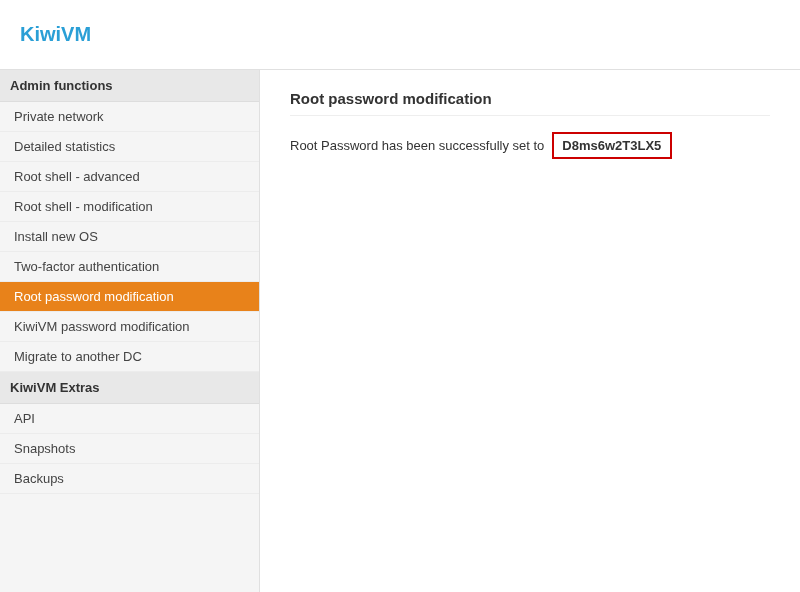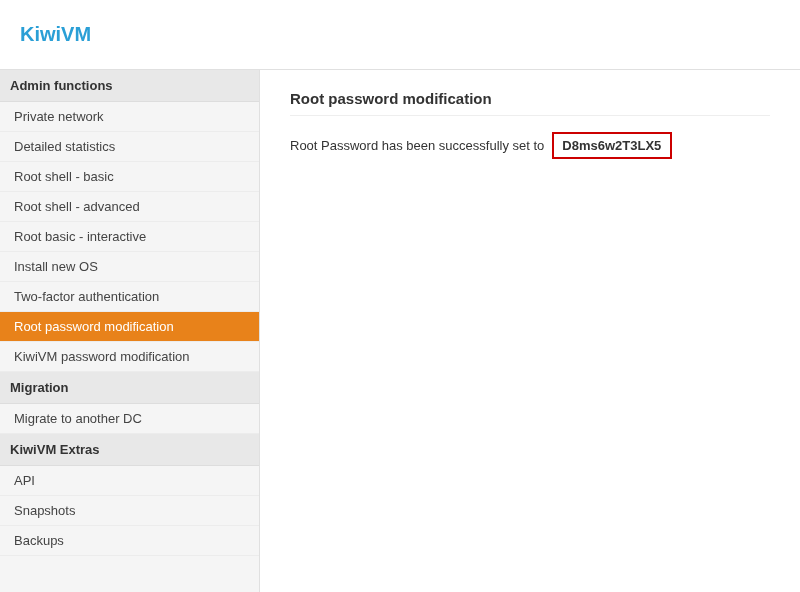--- a/index.html
+++ b/index.html
@@ -95,28 +95,26 @@
   <span class="header-title">KiwiVM</span>
 </div>
 
 <div class="layout">
 
   <div class="sidebar">
 
   <div class="sidebar-section-header">Admin functions</div>
       <div class="sidebar-item">Private network</div>
       <div class="sidebar-item">Detailed statistics</div>
-      <div class="sidebar-item">Root shell - basic</div>
       <div class="sidebar-item">Root shell - advanced</div>
-      <div class="sidebar-item">Root basic - interactive</div>
+      <div class="sidebar-item">Root shell - modification</div>
       <div class="sidebar-item">Install new OS</div>
       <div class="sidebar-item">Two-factor authentication</div>
       <div class="sidebar-item active">Root password modification</div>
       <div class="sidebar-item">KiwiVM password modification</div>
-      <div class="sidebar-section-header">Migration</div>
       <div class="sidebar-item">Migrate to another DC</div>
       <div class="sidebar-section-header">KiwiVM Extras</div>
       <div class="sidebar-item">API</div>
       <div class="sidebar-item">Snapshots</div>
       <div class="sidebar-item">Backups</div>
     </div>
 
   <div class="main">
     <div class="content-title">Root password modification</div>
     <div class="success-line">

